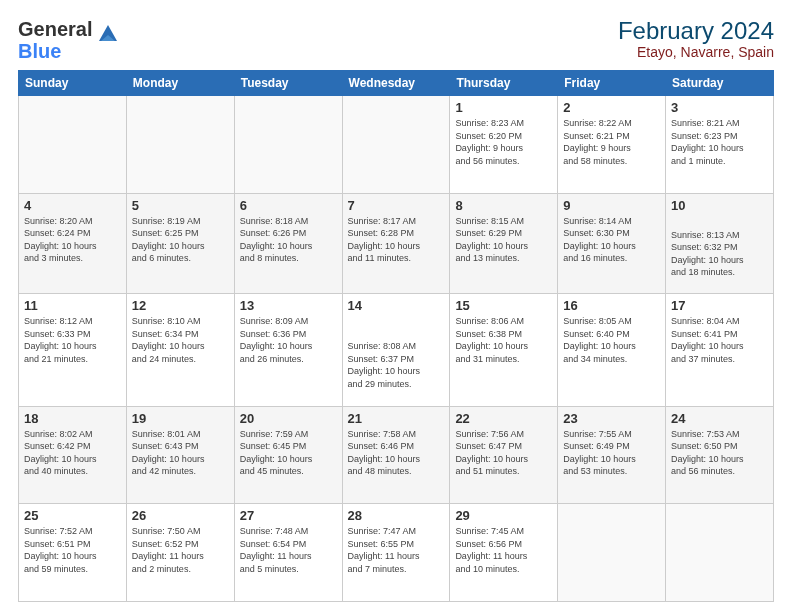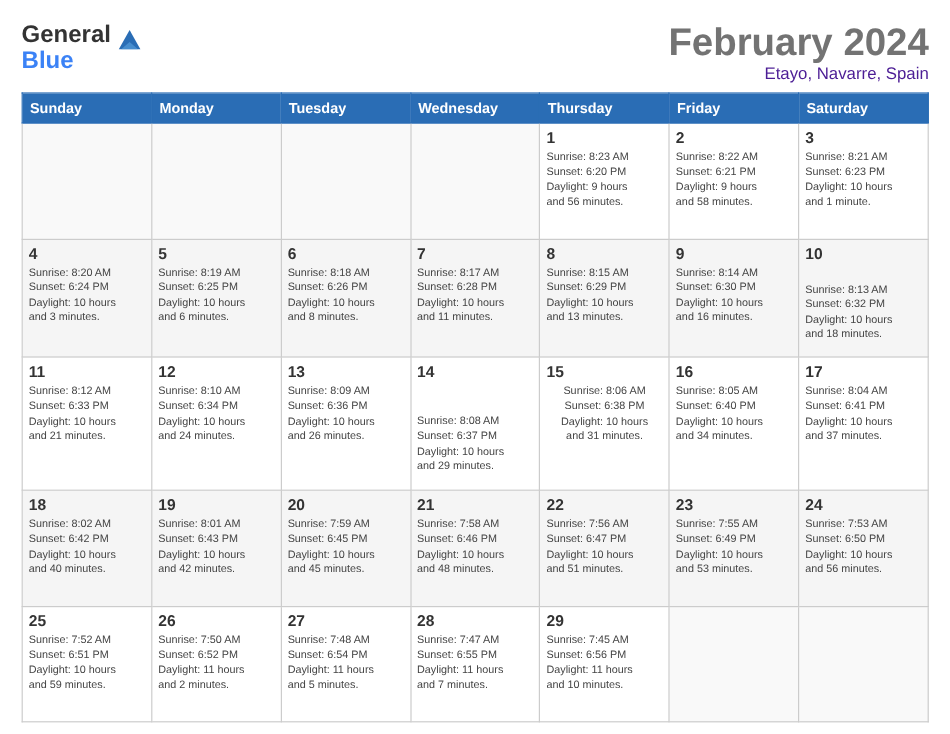--- a/index.html
+++ b/index.html
@@ -23,28 +23,28 @@
       align-items: flex-start;
       margin-bottom: 8px;
     }
     .logo {
       display: flex;
     }
     .title-block {
       text-align: right;
     }
     .month-title {
-      font-size: 32px;
-      font-weight: bold;
-      color: #737373;
+      font-size: 24px;
+      font-weight: normal;
+      color: #0c4a6e;
       line-height: 1.1;
     }
     .subtitle {
       font-size: 14px;
-      color: #4c1d95;
+      color: #7f1d1d;
     }
     .calendar {
       border-collapse: collapse;
       width: 100%;
       flex: 1;
       table-layout: fixed;
     }
     .calendar th {
       background-color: #2a6db5;
       color: white;
@@ -222,21 +222,21 @@
           </td>
           <td>
             <span class="day-number">14</span>
             <div class="day-info" style="white-space: pre-line; margin-top: 27px;">Sunrise: 8:08 AM
 Sunset: 6:37 PM
 Daylight: 10 hours
 and 29 minutes.</div>
           </td>
           <td>
             <span class="day-number">15</span>
-            <div class="day-info" style="white-space: pre-line; text-align: center;">Sunrise: 8:06 AM
+            <div class="day-info" style="white-space: pre-line;">Sunrise: 8:06 AM
 Sunset: 6:38 PM
 Daylight: 10 hours
 and 31 minutes.</div>
           </td>
           <td>
             <span class="day-number">16</span>
             <div class="day-info" style="white-space: pre-line;">Sunrise: 8:05 AM
 Sunset: 6:40 PM
 Daylight: 10 hours
 and 34 minutes.</div>

